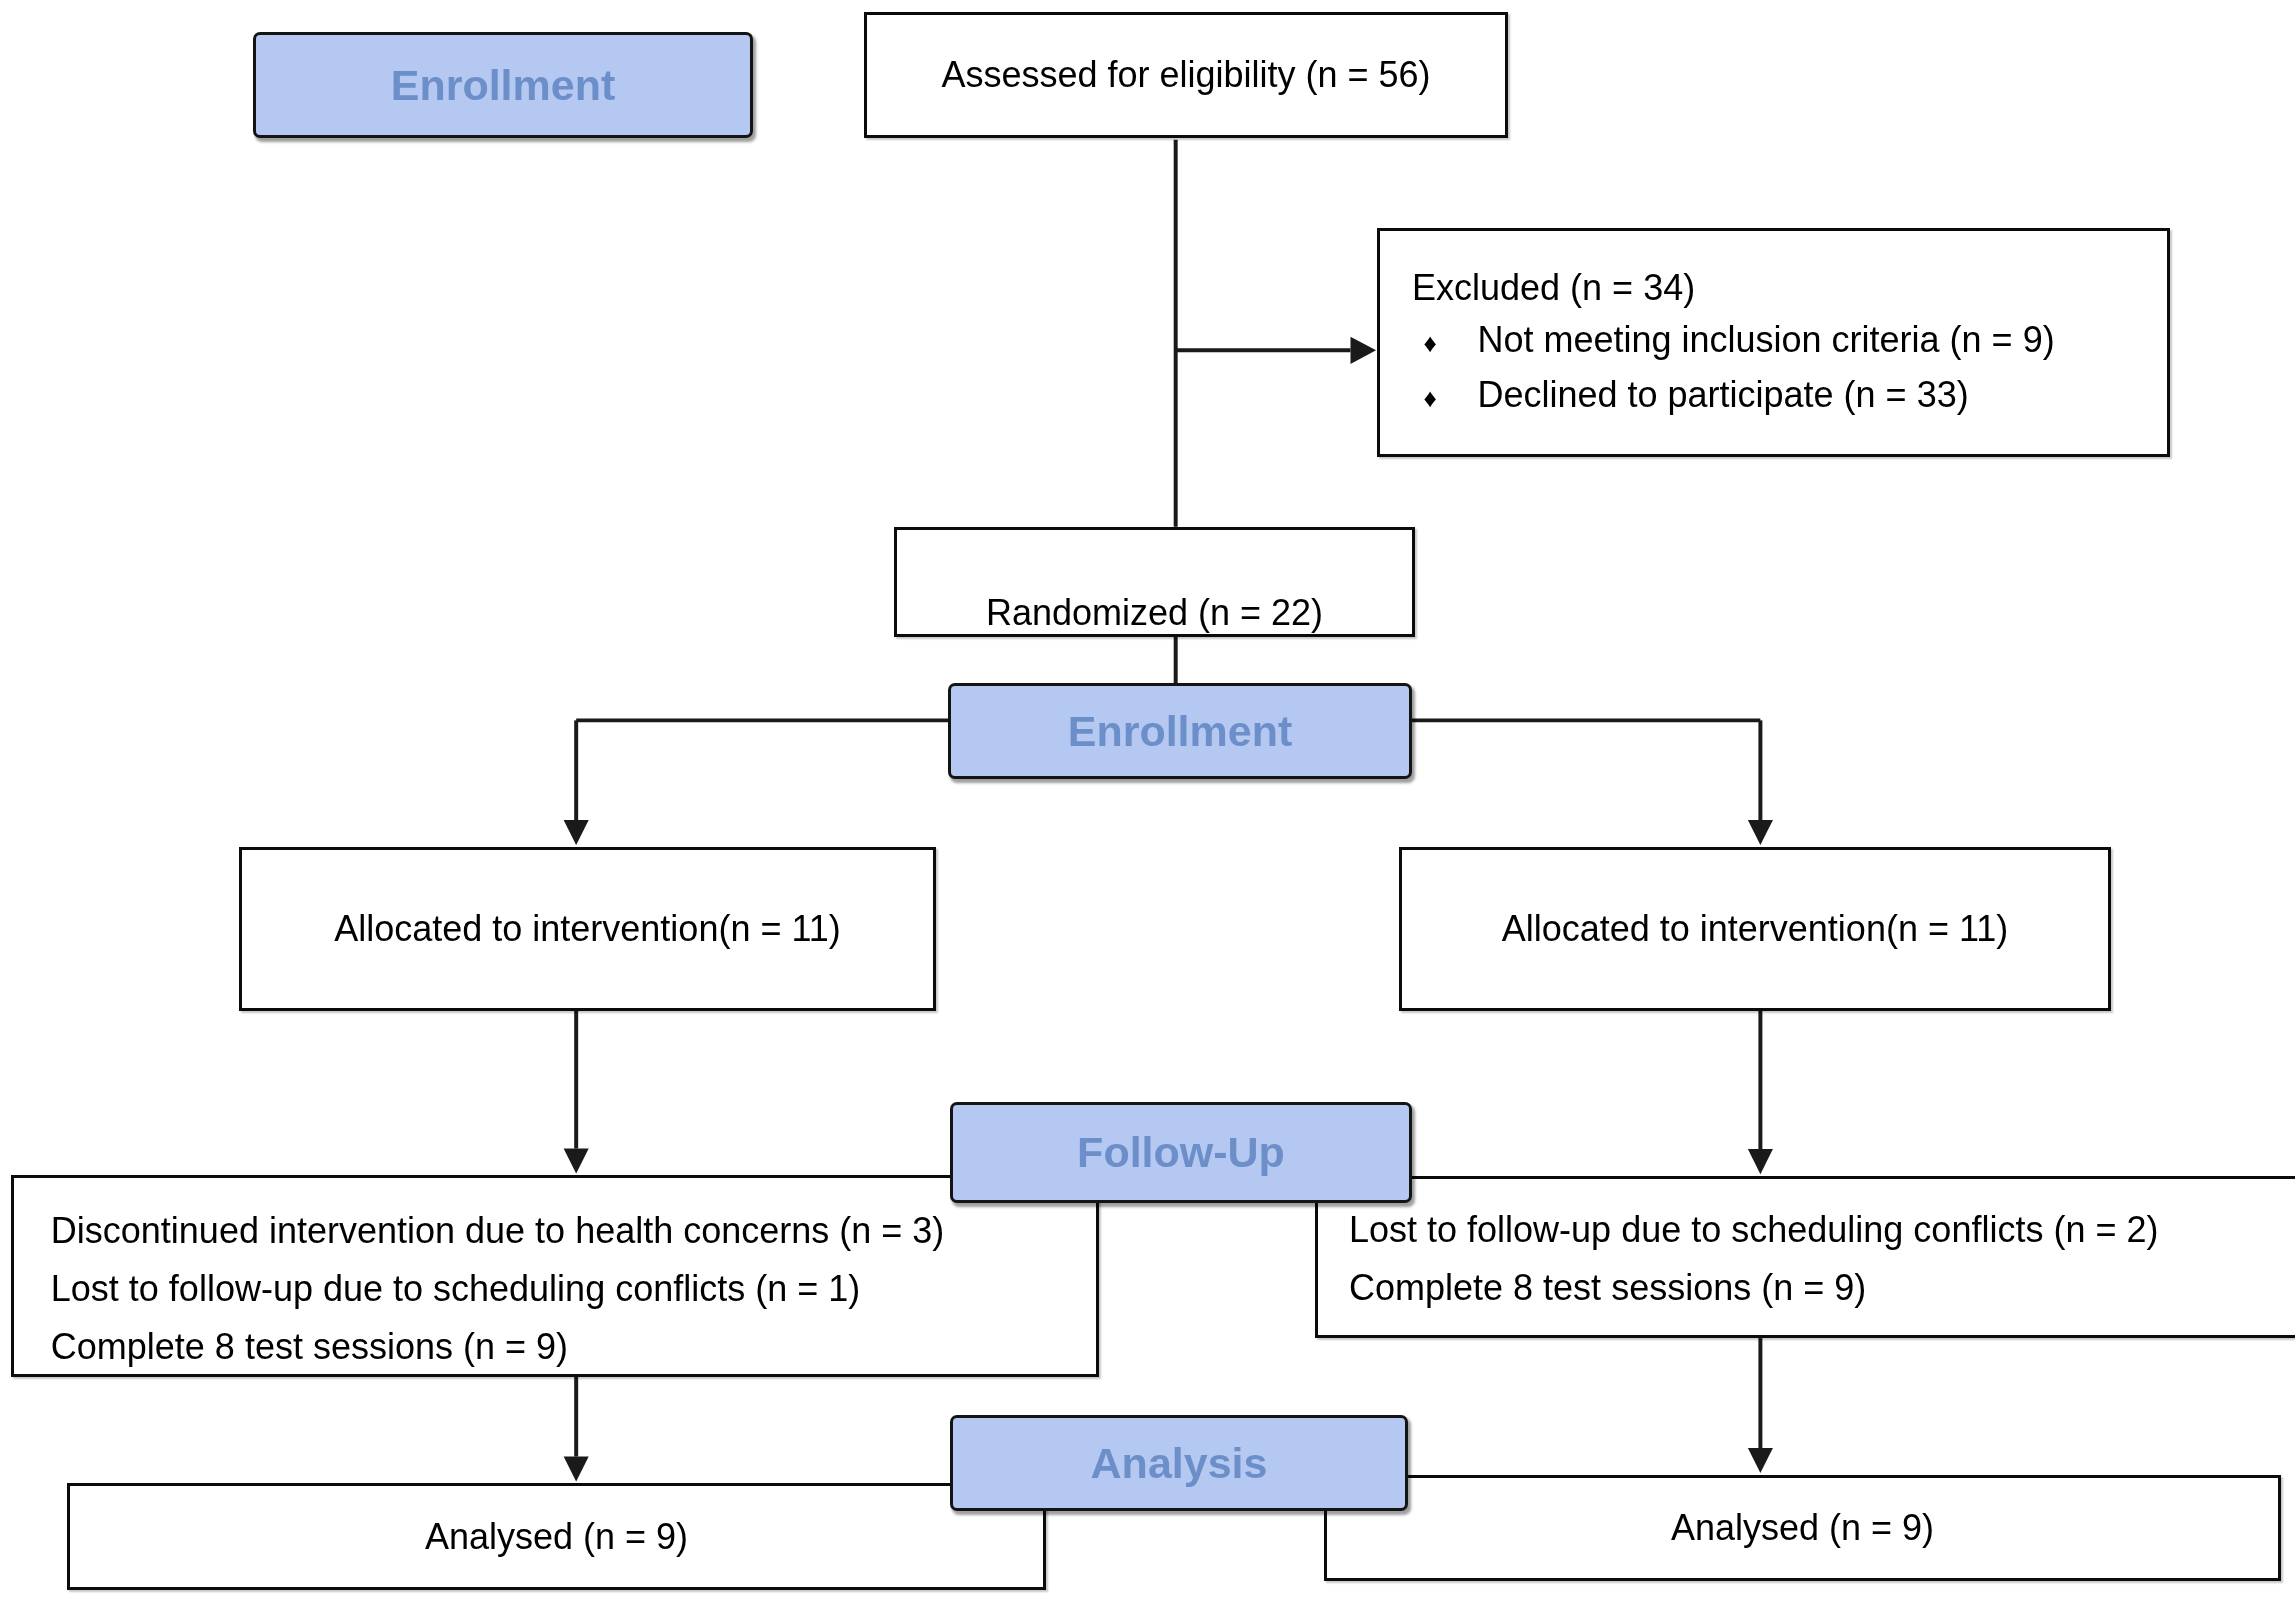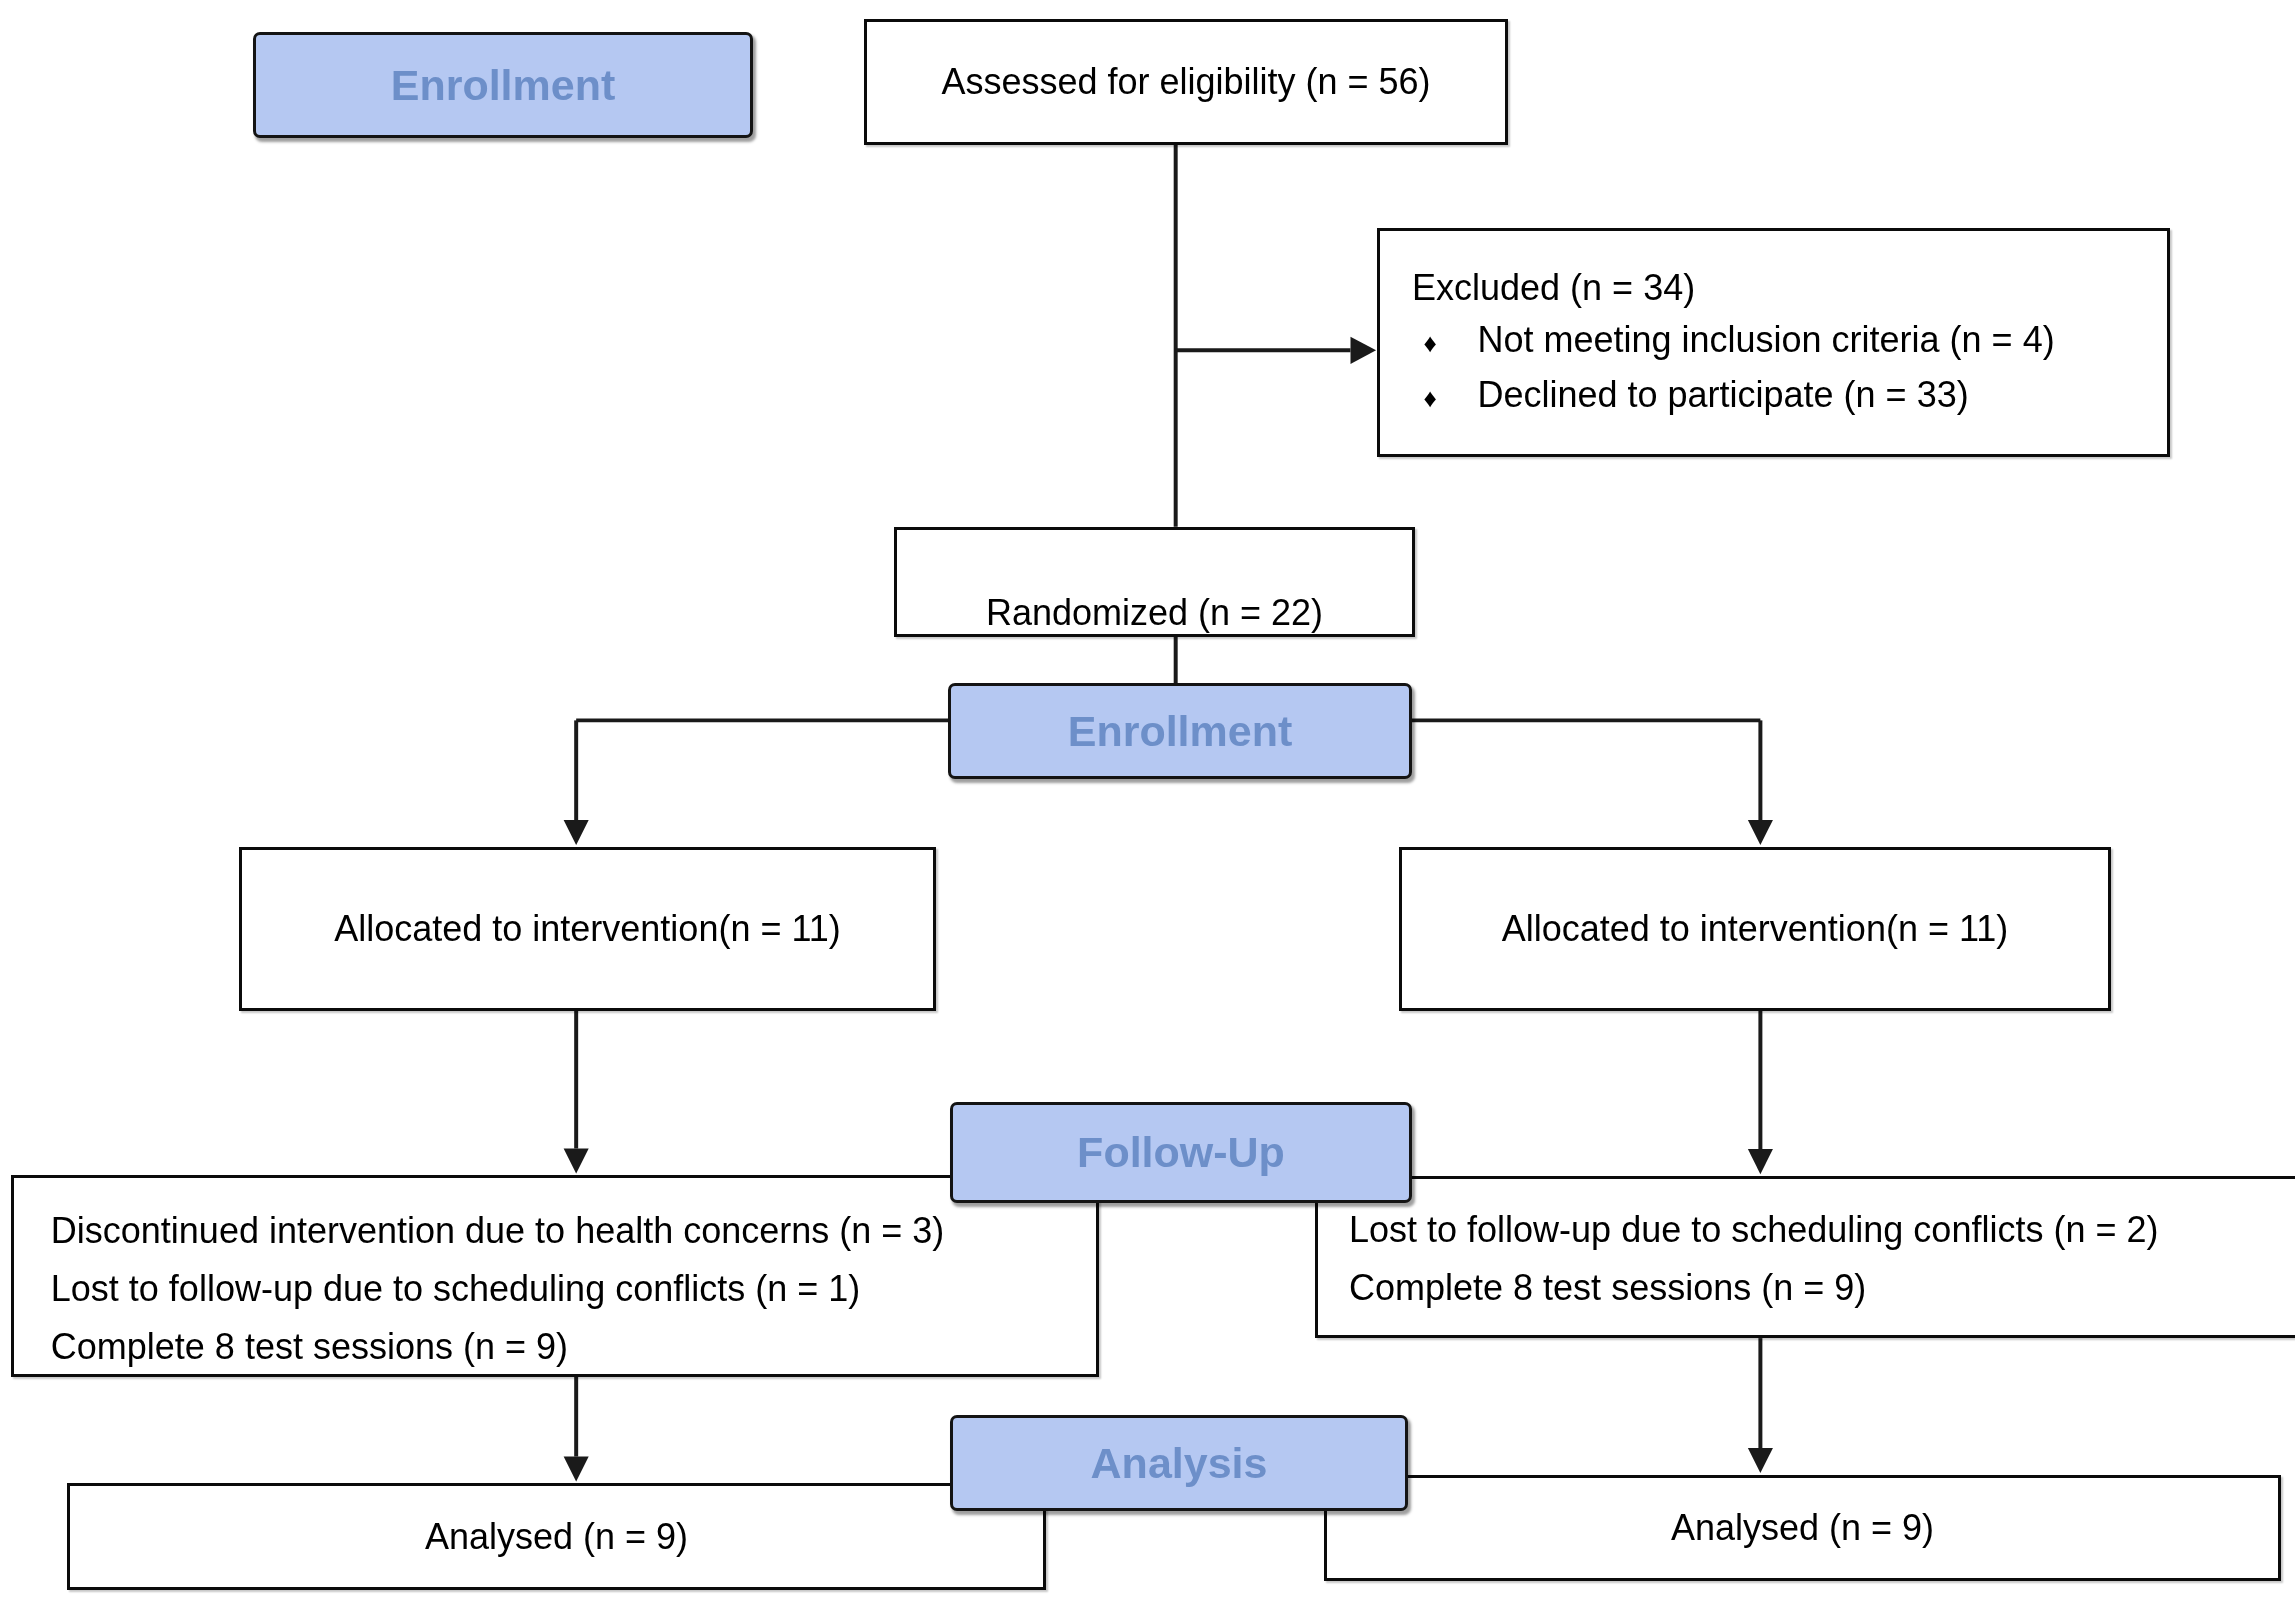--- a/index.html
+++ b/index.html
@@ -70,31 +70,31 @@
   </svg>
 
   <div class="stage" style="left:253px; top:32px; width:500px; height:106px;">Enrollment</div>
 
   <div class="stage" style="left:948px; top:683px; width:464px; height:96px;">Enrollment</div>
 
   <div class="stage" style="left:950px; top:1102px; width:462px; height:101px;">Follow-Up</div>
 
   <div class="stage" style="left:950px; top:1415px; width:458px; height:96px;">Analysis</div>
 
-  <div class="box" style="left:864px; top:19px; width:644px; height:126px;">
+  <div class="box" style="left:864px; top:12px; width:644px; height:126px;">
     <span>Assessed for eligibility (n = 56)</span>
   </div>
 
   <div class="box leftalign" style="left:1377px; top:228px; width:793px; height:229px; padding:31px 11.4px 0 32px;">
     <div class="ex-row">
       <span>Excluded (n = 34)</span>
     </div>
     <div class="ex-row">
       <span class="diamond-cell">♦</span>
-      <span>Not meeting inclusion criteria (n = 4)</span>
+      <span>Not meeting inclusion criteria (n = 9)</span>
     </div>
     <div class="ex-row">
       <span class="diamond-cell">♦</span>
       <span>Declined to participate (n = 33)</span>
     </div>
   </div>
 
   <div class="box" style="left:894px; top:527px; width:521px; height:110px;align-items:flex-end;">
     <span>Randomized (n = 22)</span>
   </div>

